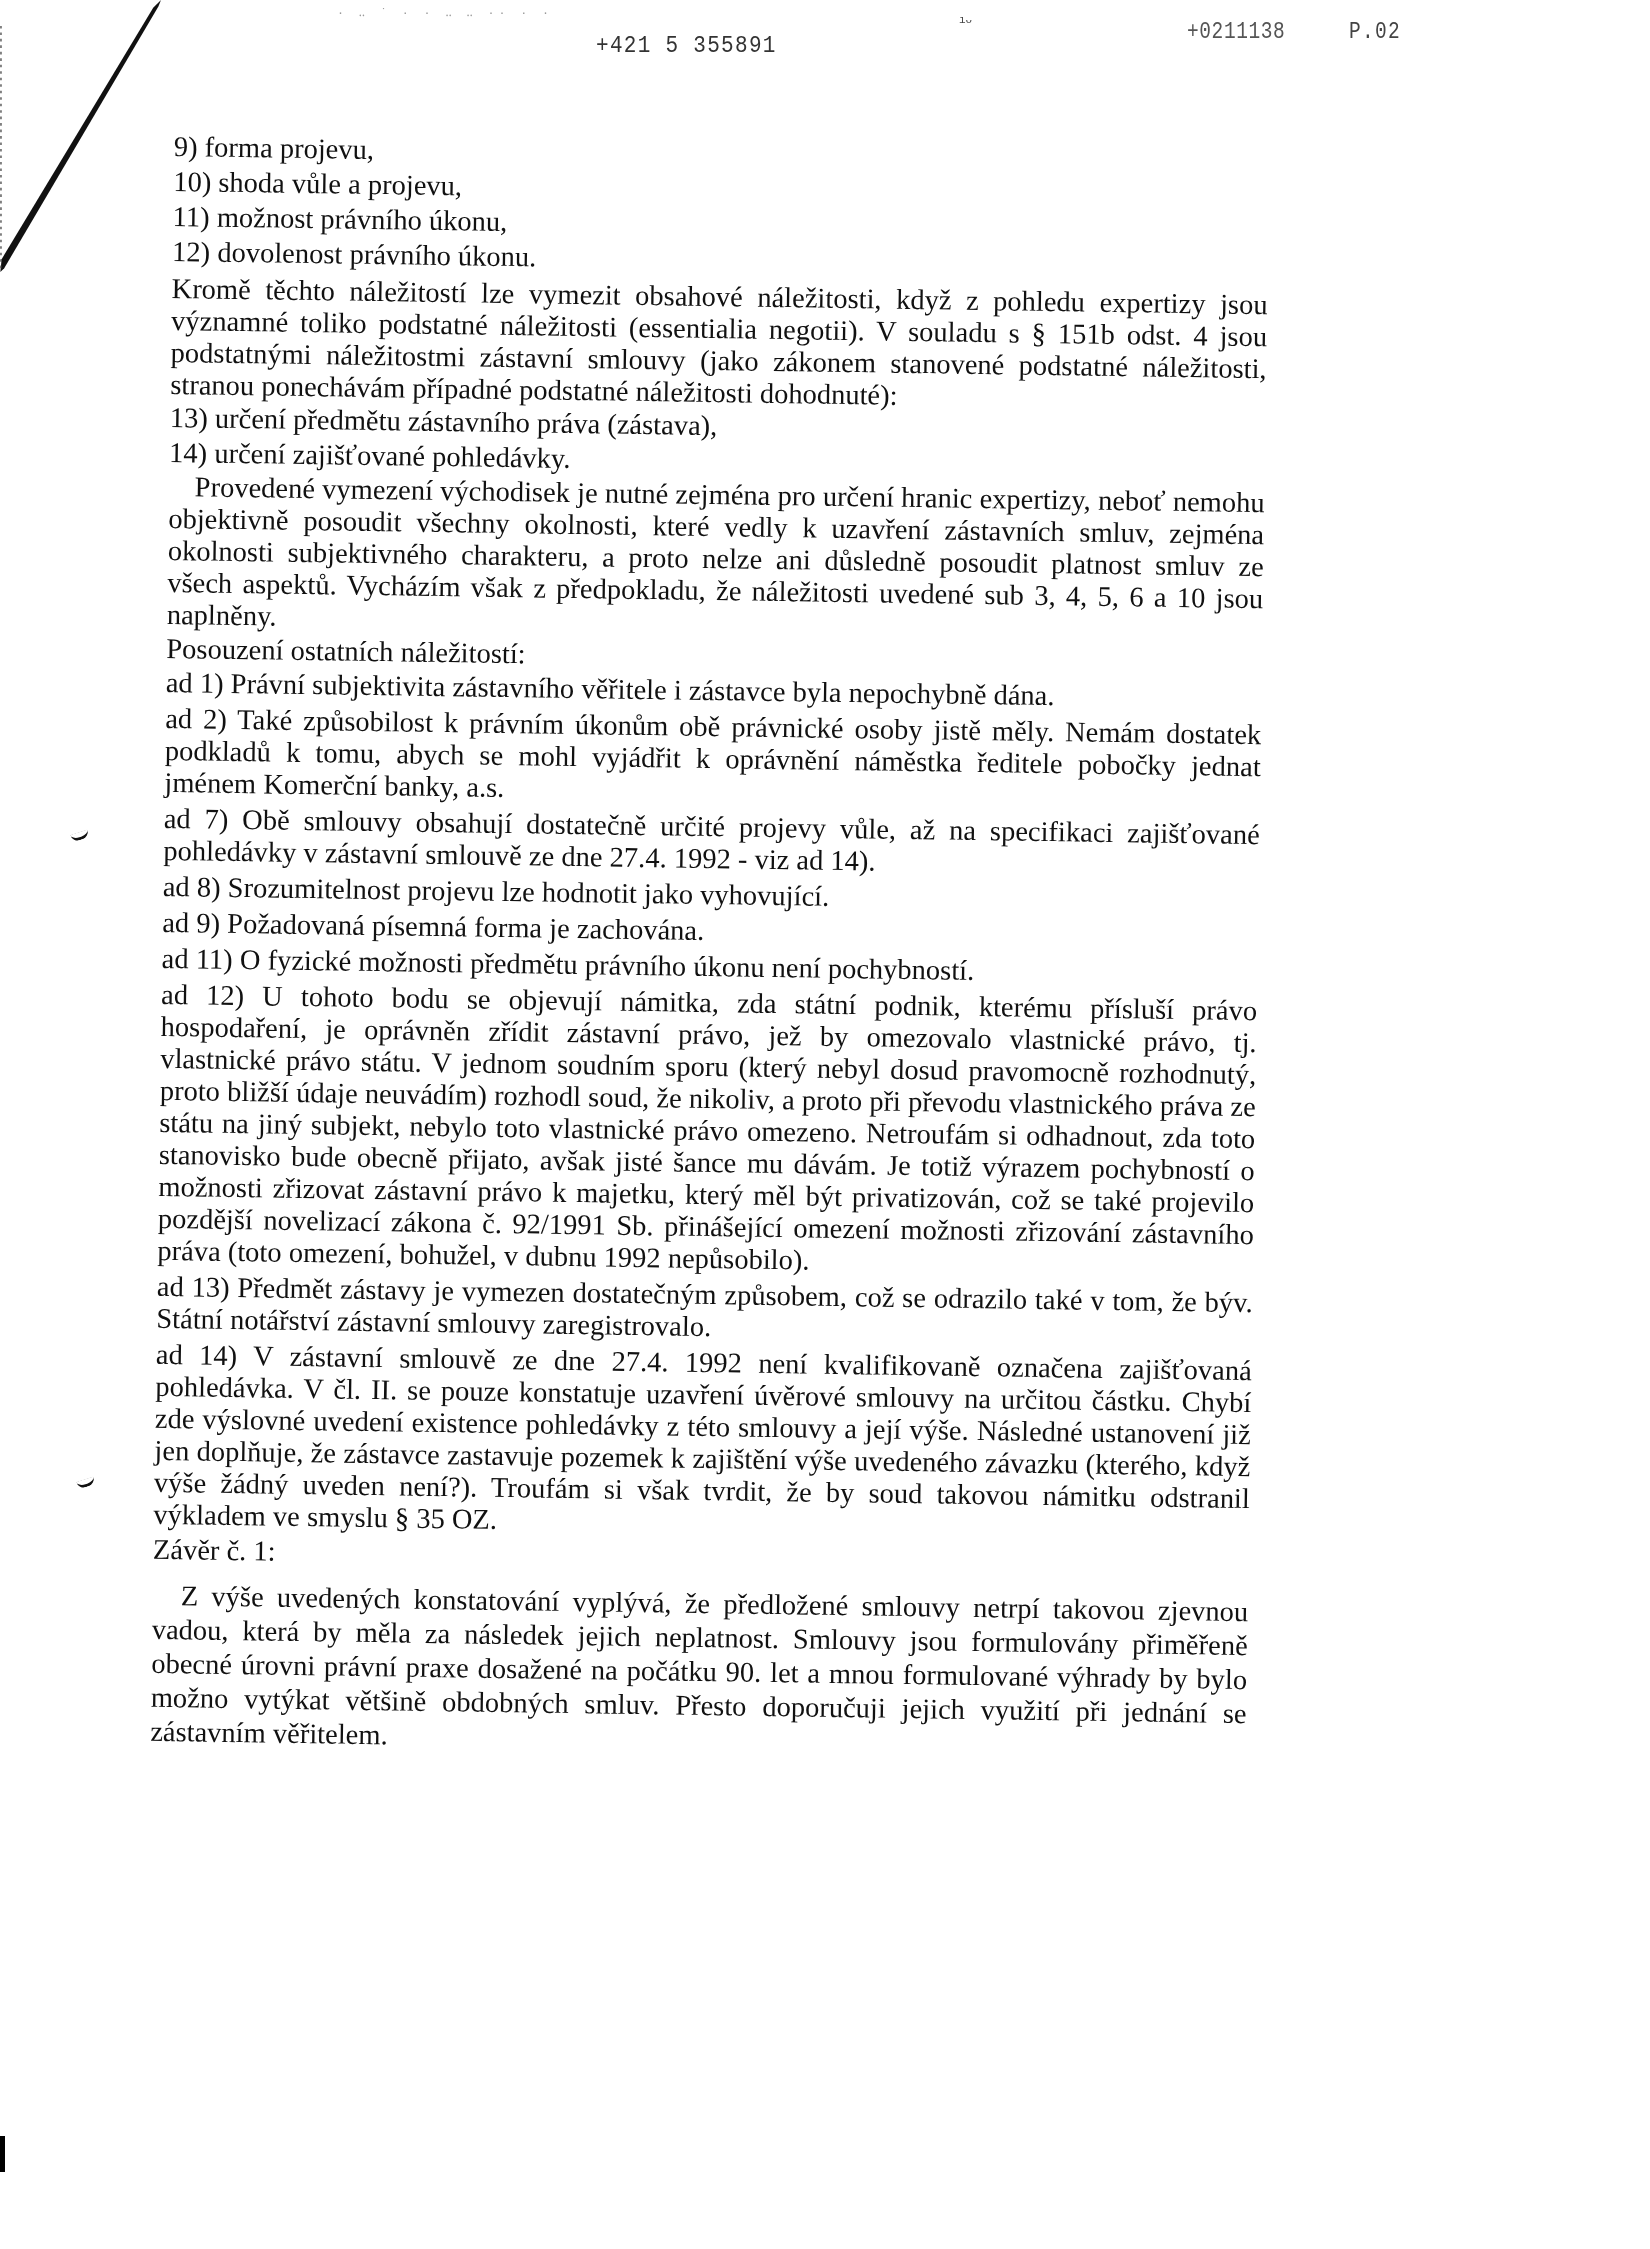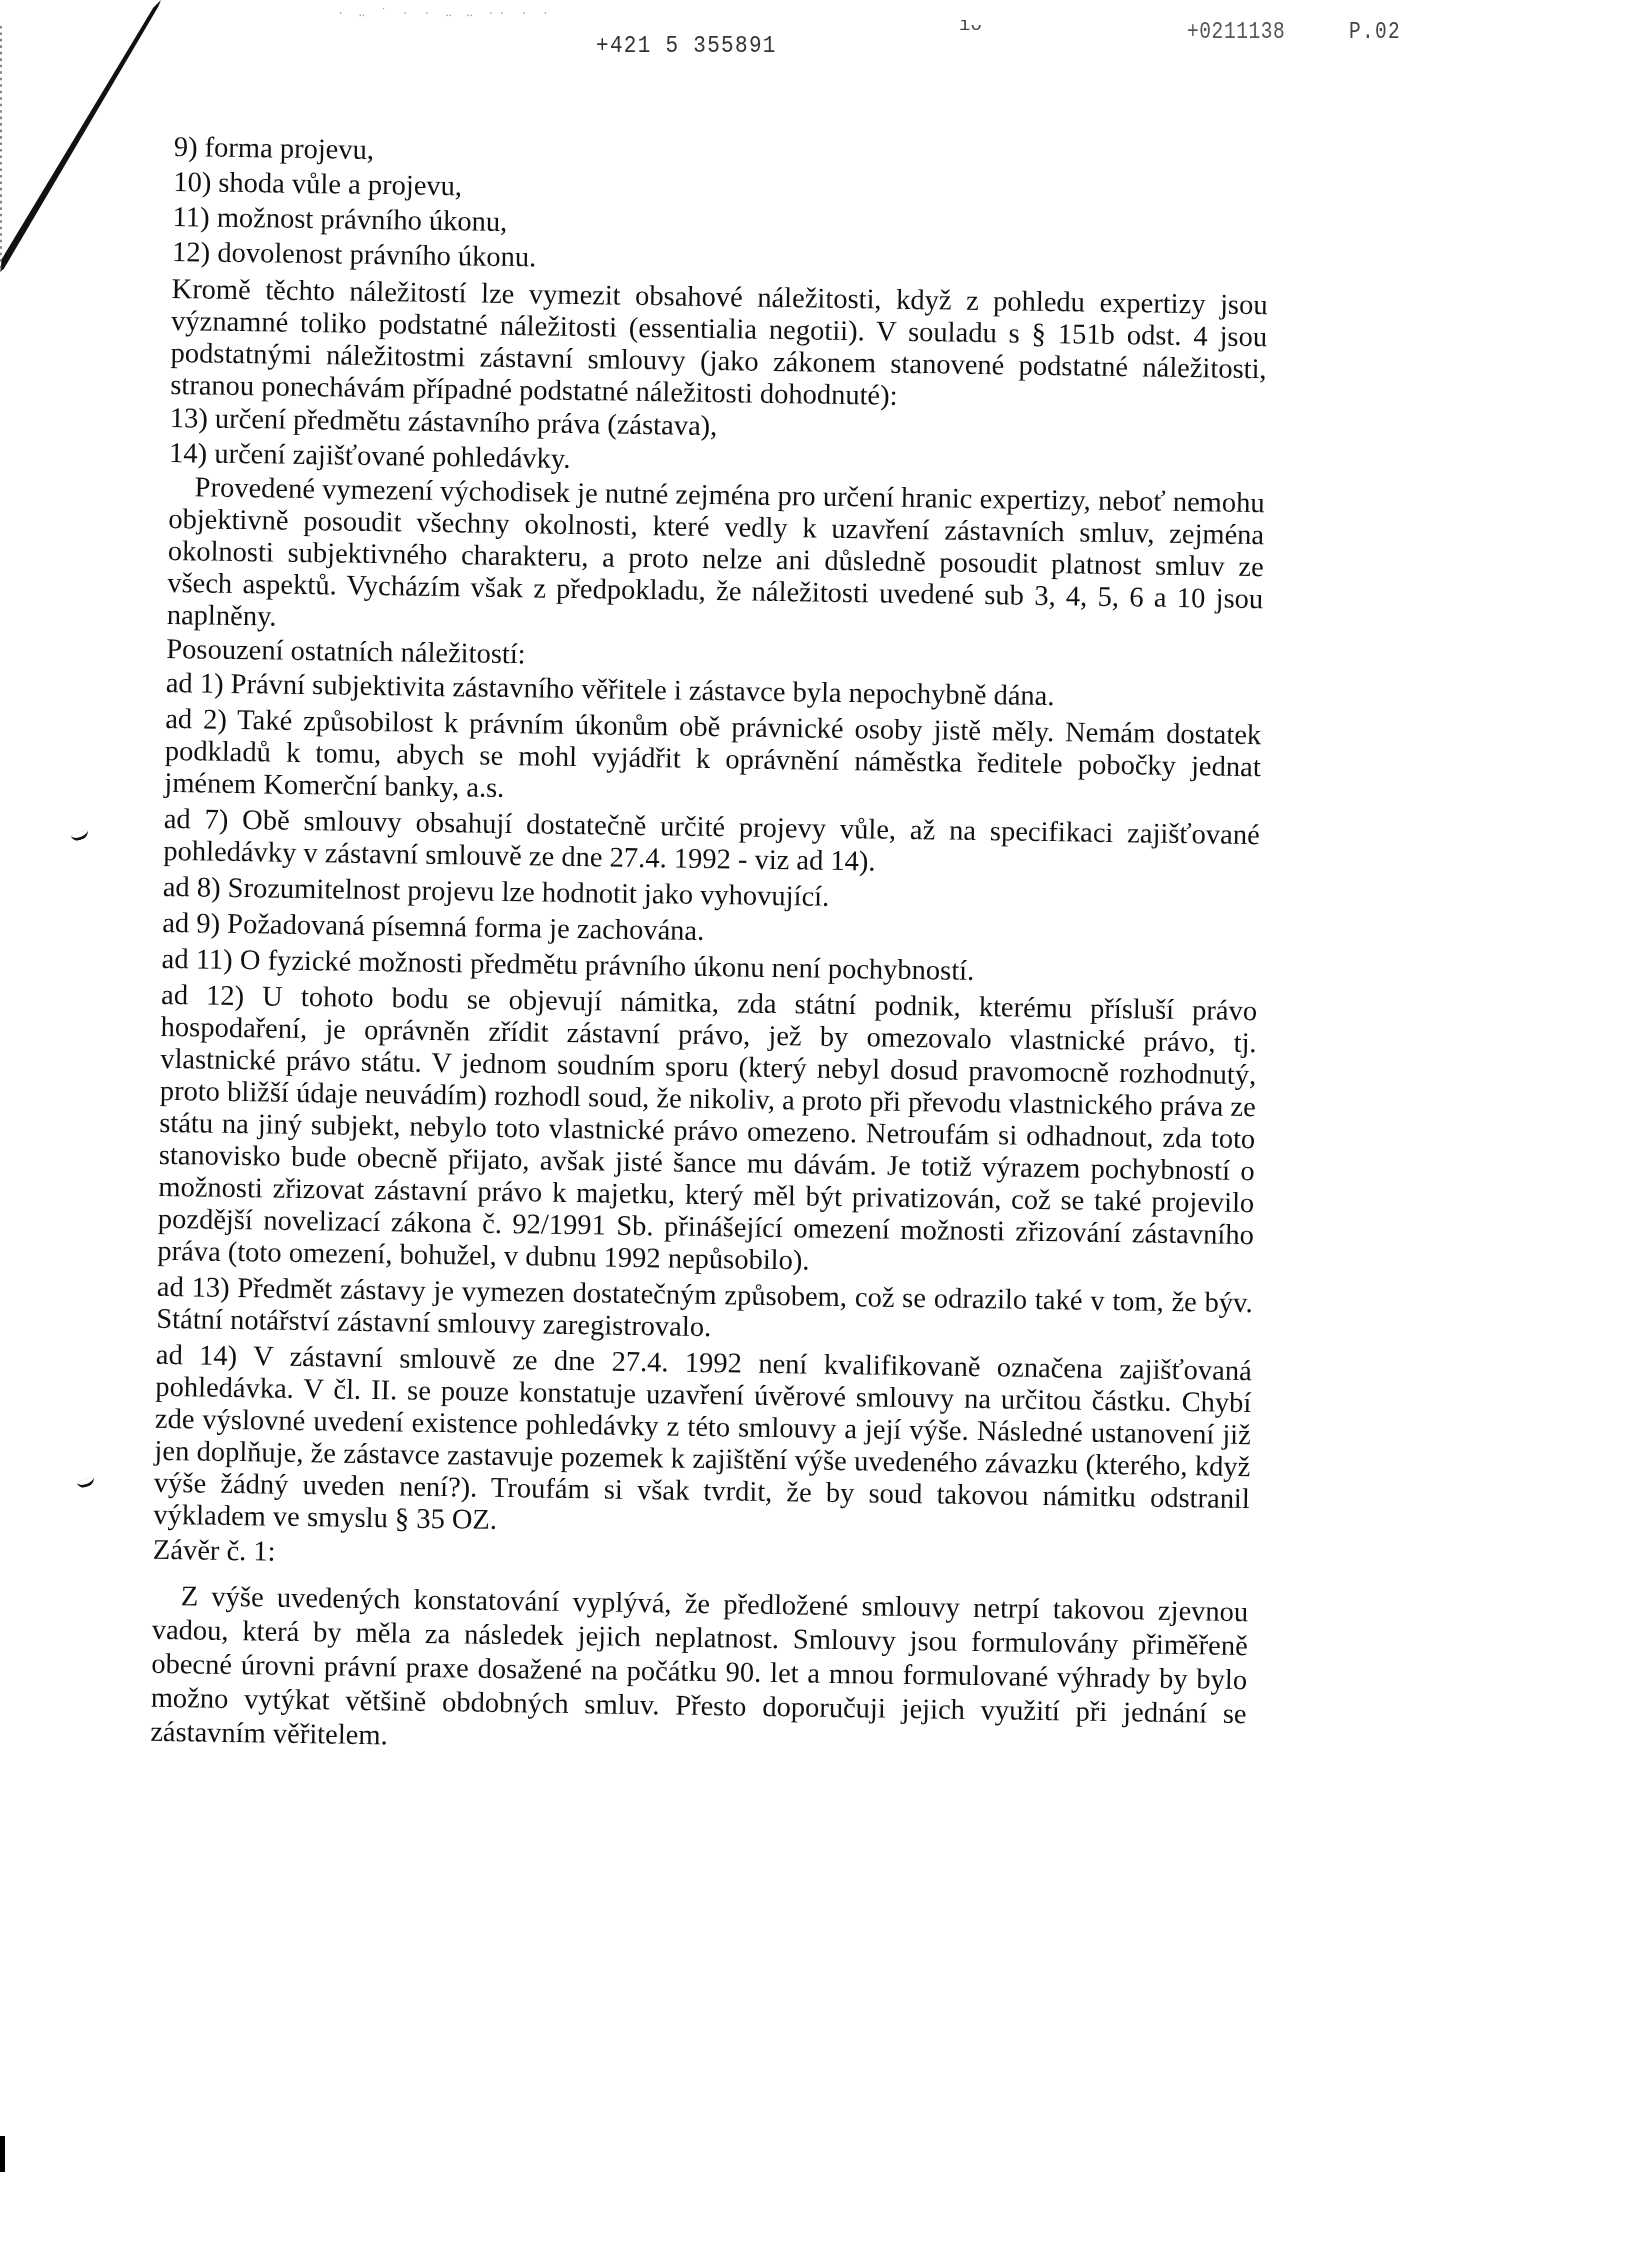--- a/index.html
+++ b/index.html
@@ -39,21 +39,21 @@
       font-size: 21px;
       color: #333;
       letter-spacing: 1.3px;
       transform: scaleY(1.15);
     }
     .fax-mark {
       position: absolute;
       top: 14.3px;
       left: 959px;
       font-family: "Liberation Mono", monospace;
-      font-size: 19px;
+      font-size: 11px;
       color: #444;
     }
     .fax-id {
       position: absolute;
       top: 21px;
       left: 1187px;
       font-family: "Liberation Mono", "DejaVu Sans Mono", monospace;
       font-size: 19.5px;
       color: #555;
       letter-spacing: 0.6px;

